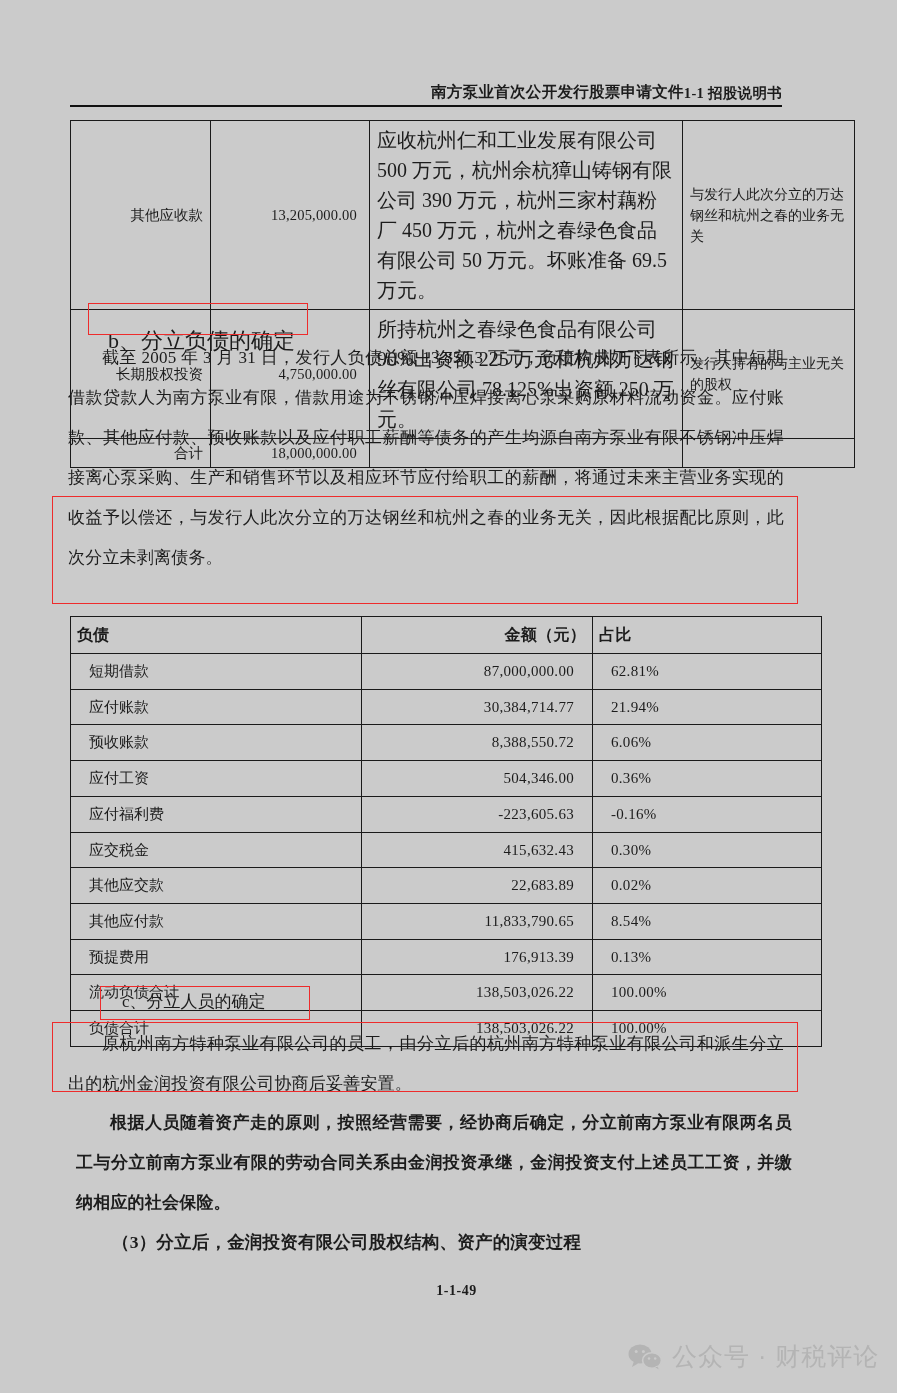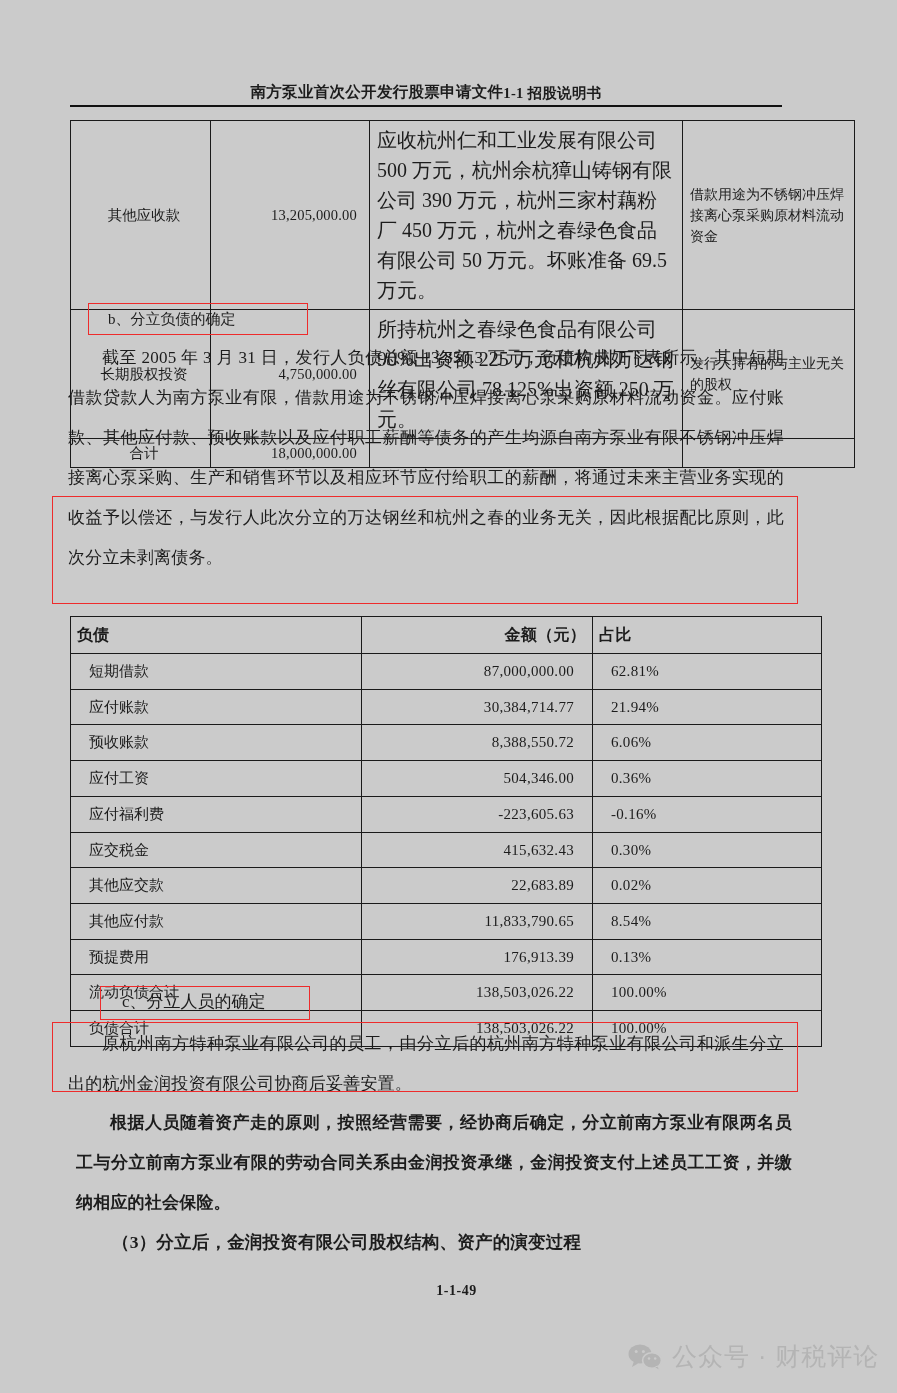--- a/index.html
+++ b/index.html
@@ -22,21 +22,21 @@
     height: 1393px;
   }
 
   
   .hdr {
     position: absolute;
     left: 70px;
     top: 82px;
     width: 712px;
     display: flex;
-    justify-content: center;
+    justify-content: flex-end;
     align-items: flex-end;
     border-bottom: 2.5px solid #111;
     padding-bottom: 2px;
     font-size: 15.5px;
     font-weight: bold;
     letter-spacing: .3px;
   }
   .hdr .right { font-size: 14.5px; }
 
   
@@ -50,21 +50,21 @@
     padding: 4px 7px;
     font-size: 15px;
     line-height: 1.38;
     font-weight: normal;
     vertical-align: middle;
   }
 
   
   #tbl-assets { left: 70px; top: 120px; width: 712px; }
   #tbl-assets td { font-size: 14.5px; }
-  #tbl-assets td.c1 { width: 118px; text-align: center; padding-left: 14px; }
+  #tbl-assets td.c1 { width: 118px; text-align: right; padding-left: 14px; }
   #tbl-assets td.c2 { width: 139px; text-align: right; padding-right: 12px;
                       font-family: "Liberation Serif", serif; letter-spacing: .2px; }
   #tbl-assets td.c3 { width: 298px; text-align: left; line-height: 1.5; font-size: 20px; }
   #tbl-assets td.c4 { width: 157px; text-align: left; line-height: 1.5; font-size: 14px; }
 
   
   #tbl-liab { left: 70px; top: 616px; width: 712px; }
   #tbl-liab th {
     text-align: center;
     font-weight: bold;
@@ -80,21 +80,21 @@
   .para {
     position: absolute;
     font-size: 17px;
     line-height: 40px;
     text-align: justify;
     text-justify: inter-ideograph;
     letter-spacing: .2px;
   }
   .para.indent { text-indent: 2em; }
 
-  .heading-b { position: absolute; font-size: 15px; line-height: 28px; }
+  .heading-b { position: absolute; font-size: 22px; line-height: 28px; margin-top: 22px; }
   .heading-c { position: absolute; font-size: 17px; line-height: 28px; }
 
   .bold-head {
     position: absolute;
     font-size: 17.5px;
     font-weight: bold;
     letter-spacing: .2px;
   }
 
   
@@ -141,21 +141,21 @@
     <span>南方泵业首次公开发行股票申请文件</span>
     <span class="right">1-1 招股说明书</span>
   </div>
 
   <table class="doc" id="tbl-assets">
     <tbody>
       <tr>
         <td class="c1">其他应收款</td>
         <td class="c2">13,205,000.00</td>
         <td class="c3">应收杭州仁和工业发展有限公司 500 万元，杭州余杭獐山铸钢有限公司 390 万元，杭州三家村藕粉厂 450 万元，杭州之春绿色食品有限公司 50 万元。坏账准备 69.5 万元。</td>
-        <td class="c4">借款用途为不锈钢冲压焊接离心泵采购原材料流动资金</td>
+        <td class="c4">与发行人此次分立的万达钢丝和杭州之春的业务无关</td>
       </tr>
       <tr>
         <td class="c1">长期股权投资</td>
         <td class="c2">4,750,000.00</td>
         <td class="c3">所持杭州之春绿色食品有限公司 90%出资额 225 万元和杭州万达钢丝有限公司 78.125%出资额 250 万元。</td>
         <td class="c4">发行人持有的与主业无关的股权</td>
       </tr>
       <tr>
         <td class="c1">合计</td>
         <td class="c2">18,000,000.00</td>

